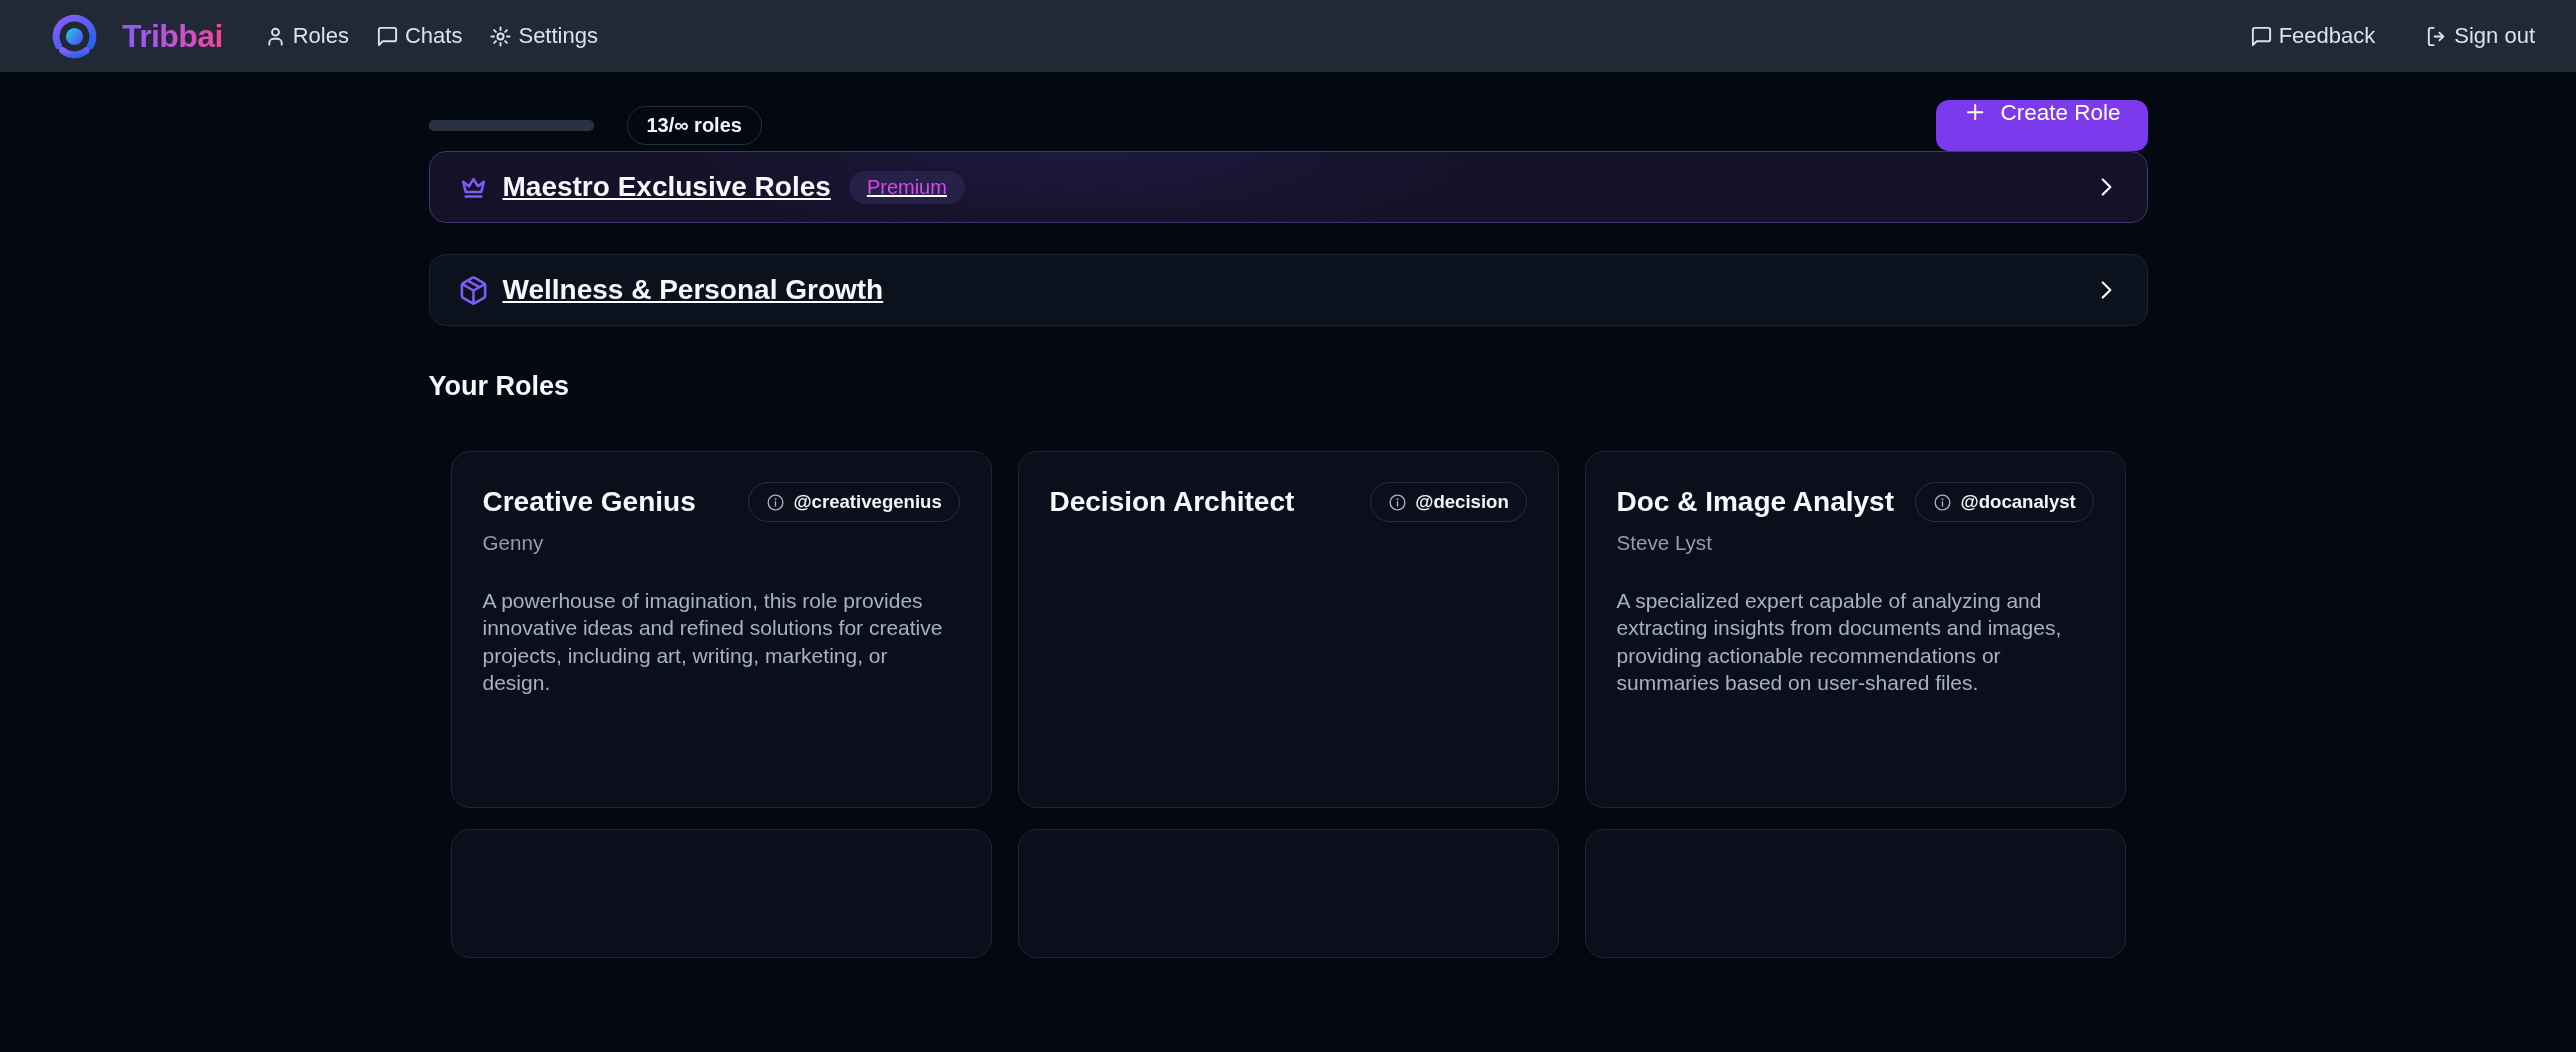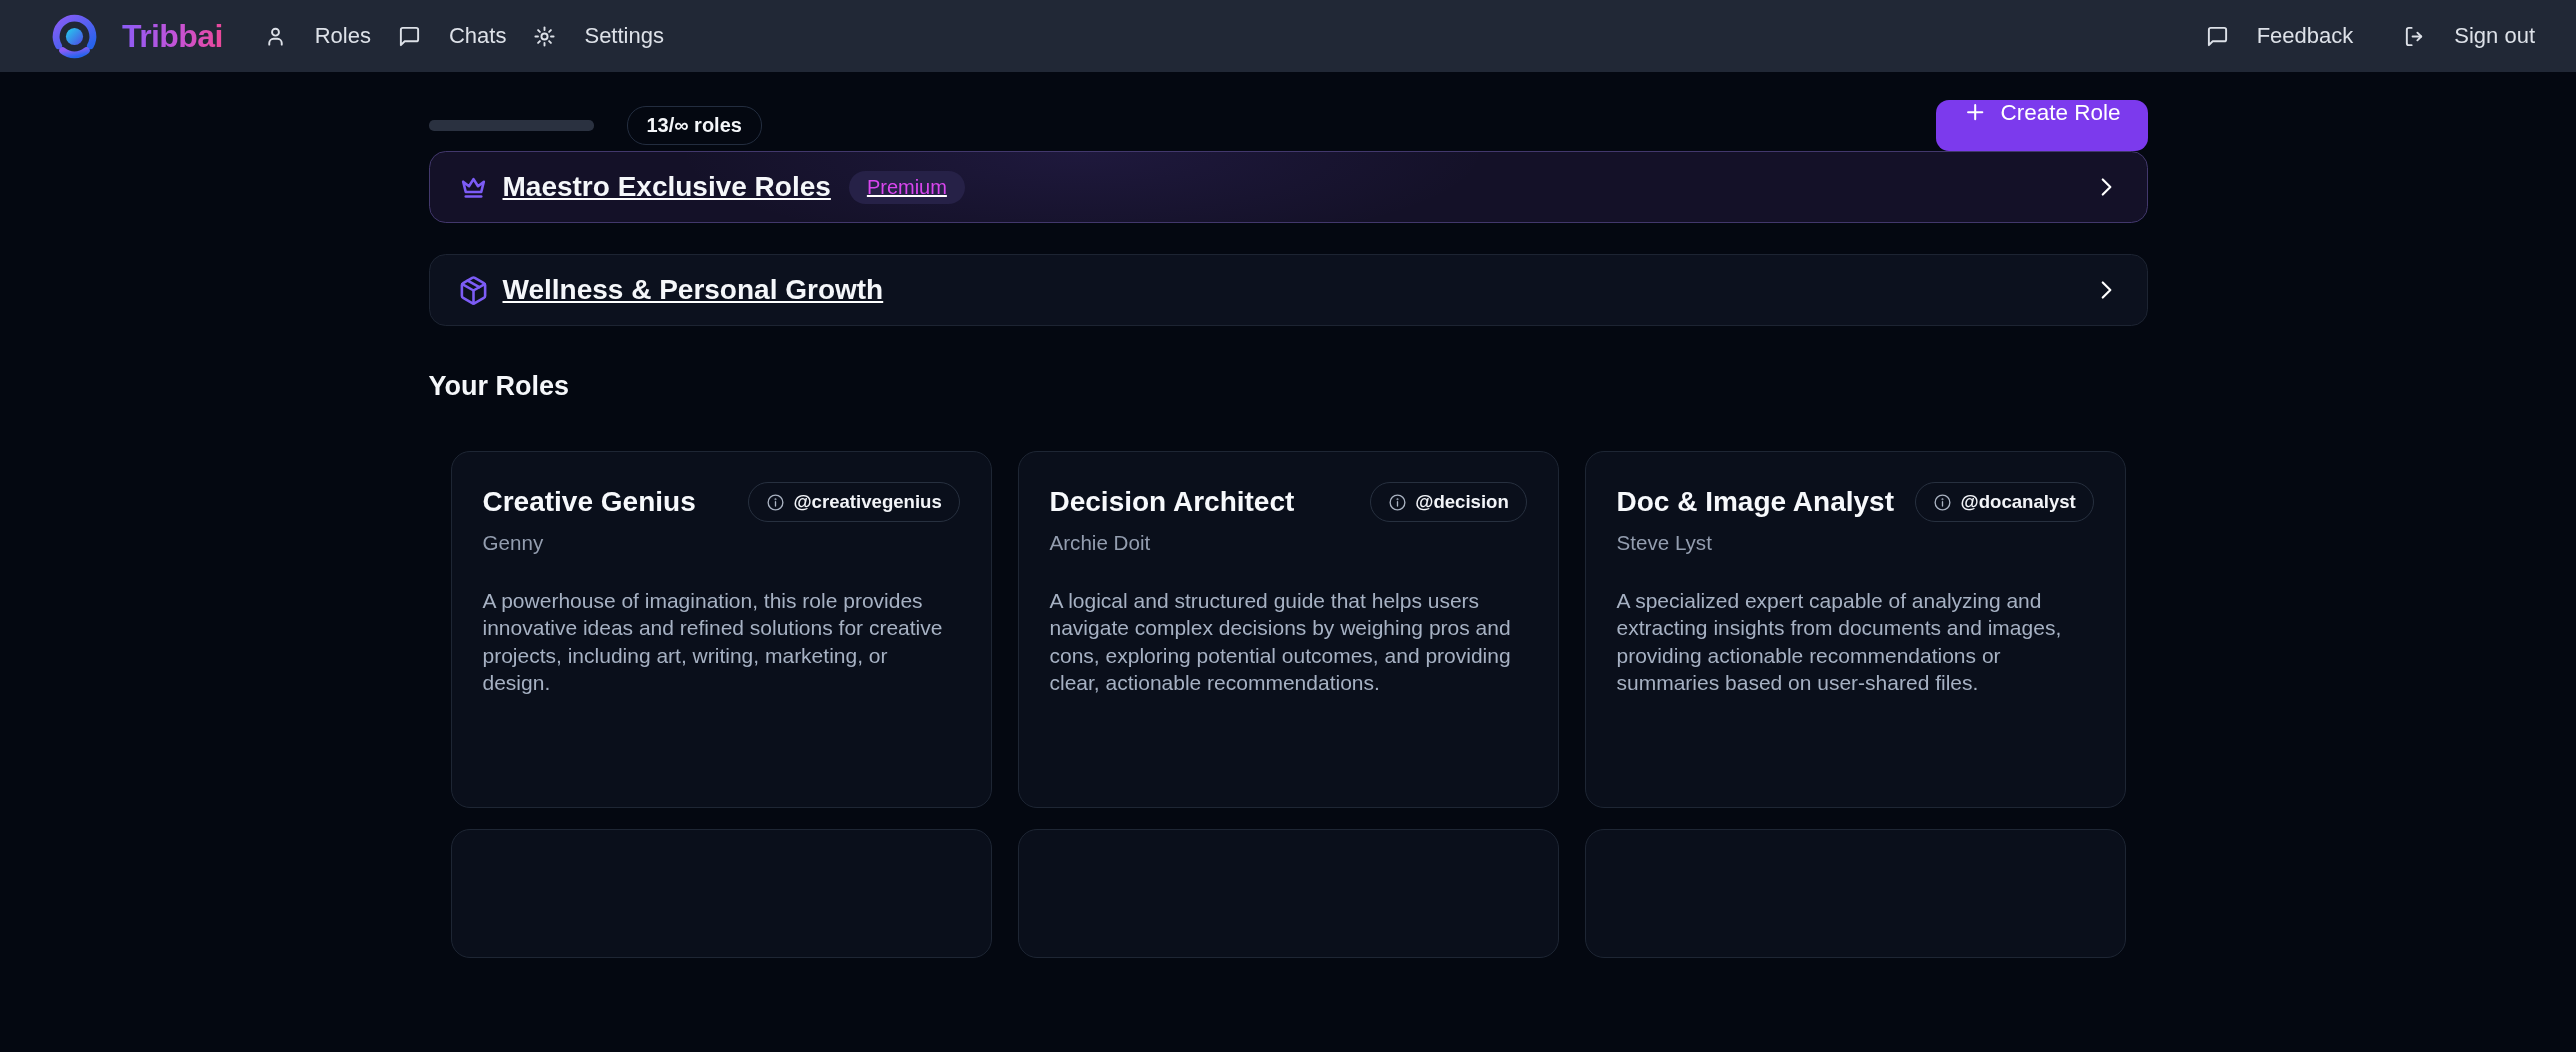--- a/index.html
+++ b/index.html
@@ -18,21 +18,21 @@
   }
   .brand { display:flex; align-items:center; gap:14px; cursor:pointer; }
   .brand-logo { width:67px; height:67px; display:flex; align-items:center; justify-content:center; }
   .brand-name {
     font-size:32px; font-weight:bold; letter-spacing:-0.6px;
     background:linear-gradient(90deg,#8b5cf6 0%,#c653d6 55%,#ec4899 100%);
     -webkit-background-clip:text; background-clip:text; color:transparent;
   }
   .nav { display:flex; align-items:center; gap:27px; margin-left:41px; }
   .nav-item {
-    display:flex; align-items:center; gap:28px;
+    display:flex; align-items:center; gap:6px;
     color:#dde1e8; font-size:22px; font-weight:500; cursor:pointer;
   }
   .nav-item svg { display:block; }
   .header-spacer { flex:1; }
   .header-right { display:flex; align-items:center; gap:50px; }
 
   
   .main { width:1719px; margin:0 auto; }
 
   .toolbar {
@@ -282,22 +282,20 @@
             <span style="display:flex;">
               <svg width="19" height="19" viewBox="0 0 24 24" class="icon-gray">
                 <circle cx="12" cy="12" r="9.3"></circle>
                   <line x1="12" y1="11" x2="12" y2="16.5"></line>
                   <circle cx="12" cy="7.8" r="0.4" fill="#aab3c2"></circle>
               </svg>
             </span>
             <span>@decision</span>
           </div>
         </div>
-        <div class="card-subtitle">Archie Doit</div>
-        <div class="card-desc">A logical and structured guide that helps users navigate complex decisions by weighing pros and cons, exploring potential outcomes, and providing clear, actionable recommendations.</div>
       </div>
 
       <div class="role-card">
         <div class="card-head">
           <div class="card-title">Doc &amp; Image Analyst</div>
           <div class="handle-badge">
             <span style="display:flex;">
               <svg width="19" height="19" viewBox="0 0 24 24" class="icon-gray">
                 <circle cx="12" cy="12" r="9.3"></circle>
                   <line x1="12" y1="11" x2="12" y2="16.5"></line>

